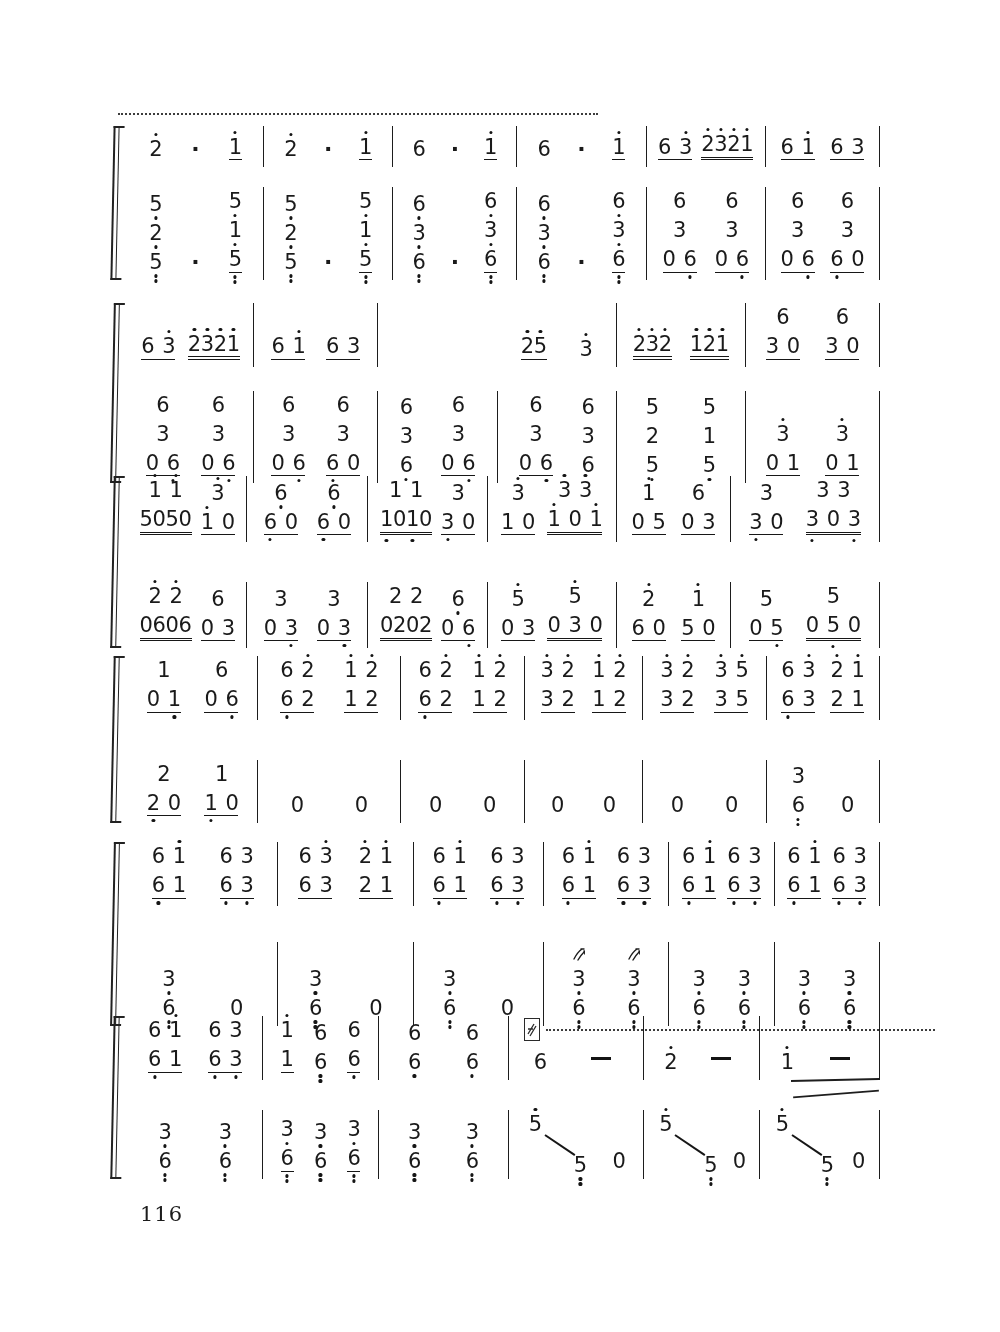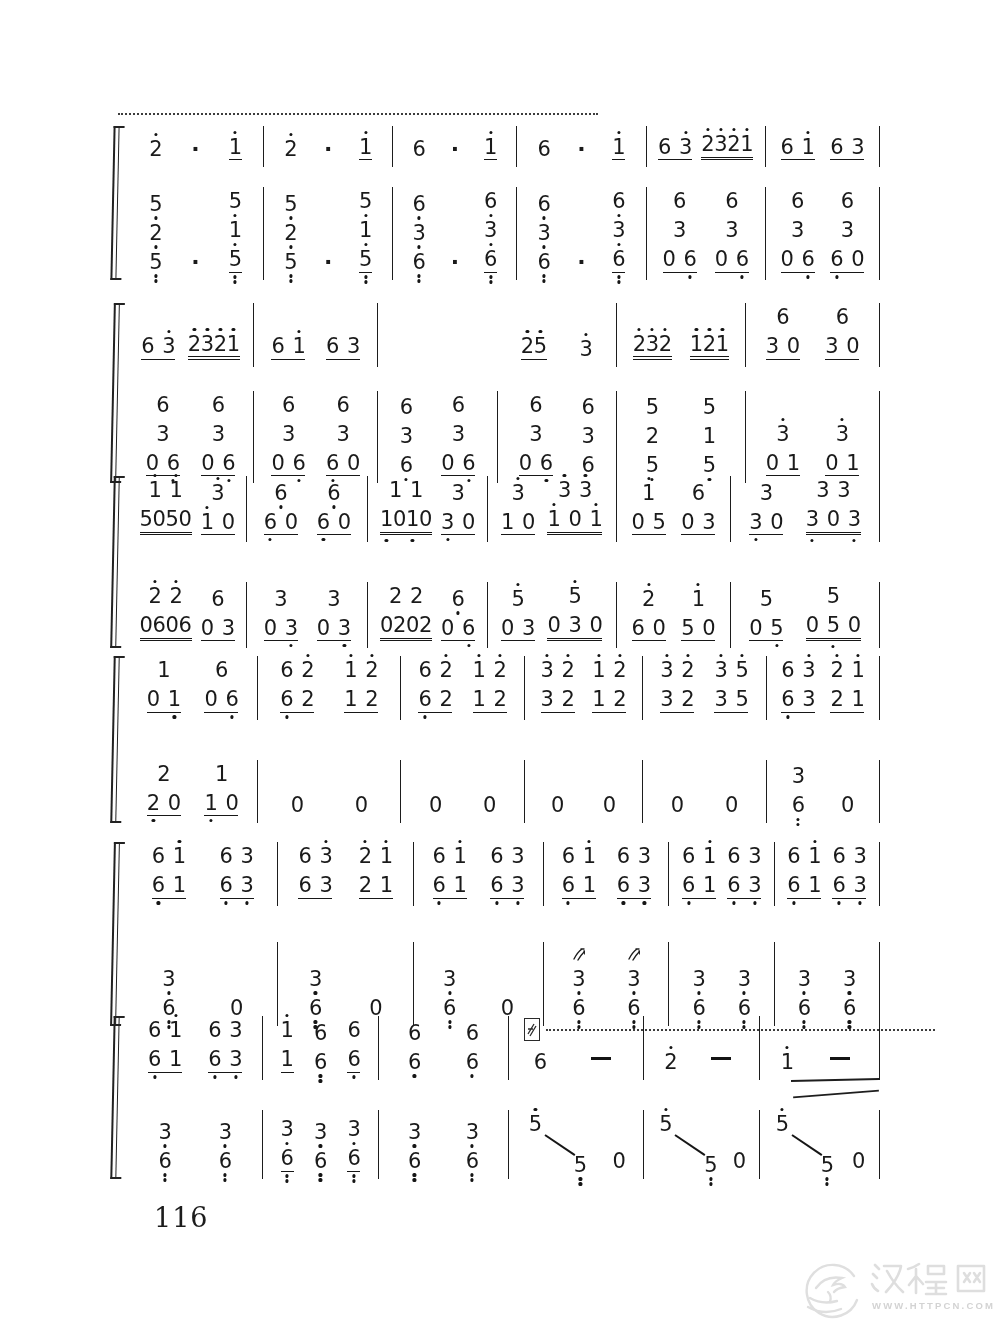--- a/index.html
+++ b/index.html
@@ -41,22 +41,22 @@
       width:3.2px;height:3.2px;border-radius:50%;background:#151515;}
   .dash{display:inline-block;width:20px;height:2.3px;background:#141414;margin:0 8px 9px 8px;}
   .trem{height:14px;margin-bottom:1px;}
   
   .gcell{position:relative;display:block;width:64px;height:58px;}
   .gcell .g-top{position:absolute;left:2px;top:0;}
   .gcell .g-bot{position:absolute;right:4px;bottom:-4px;}
   .gline{position:absolute;left:18px;top:20px;width:36px;height:2px;background:#161616;
          transform:rotate(34deg);transform-origin:left center;}
   
-  #page-number{position:absolute;left:154px;top:1202px;font-family:"DejaVu Serif",serif;
-               font-size:27px;color:#1c1c1c;letter-spacing:1px;}
+  #page-number{position:absolute;left:140px;top:1202px;font-family:"DejaVu Serif",serif;
+               font-size:21px;color:#1c1c1c;letter-spacing:1px;}
   #watermark{position:absolute;left:798px;top:1256px;width:196px;height:72px;}
   #wm-logo{position:absolute;left:0;top:0;}
   #wm-chars{position:absolute;left:72px;top:4px;}
   #wm-url{position:absolute;left:74px;top:44px;font-size:9.5px;letter-spacing:2.2px;
           color:#d3d3d3;font-family:"Liberation Sans",sans-serif;font-weight:700;}
 </style>
 </head>
 <body>
 
 <div class="page">
@@ -1386,36 +1386,14 @@
     <svg width="10" height="16" viewBox="0 0 10 16">
       <path d="M1 13 L7 3 M3 15 L9 5 M1 8 L6 8" stroke="#2a2a2a" stroke-width="1.3" fill="none"></path>
     </svg>
   </div>
   <div id="dot-sys6" class="dotline"></div>
   <div id="wedge1" class="wedge"></div>
   <div id="wedge2" class="wedge"></div>
 
   <div id="page-number">116</div>
 
-  <div id="watermark" aria-label="汉程网">
-    <div id="wm-logo">
-      <svg width="70" height="70" viewBox="0 0 70 70" fill="none" stroke="#dfdfdf" stroke-width="2.4" stroke-linecap="round">
-        <path d="M56 20 A 26 26 0 1 0 59 44"></path>
-        <path d="M18 32 q 9 -13 26 -10 q -7 3 -9 7 q 9 -3 12 2 q -8 1 -11 5"></path>
-        <path d="M30 36 q 4 4 2 10"></path>
-        <path d="M12 42 q 12 7 27 3"></path>
-        <path d="M10 51 q 16 9 33 2"></path>
-      </svg>
-    </div>
-    <div id="wm-chars">
-      <svg width="118" height="38" viewBox="0 0 118 38" fill="none" stroke="#dedede" stroke-width="2.6" stroke-linecap="round" stroke-linejoin="round">
-        <path d="M5 5 l4 4 M3 14 l4 4 M2 24 q2 5 6 7"></path>
-        <path d="M14 6 h17 q-2 12 -15 26 M17 11 q7 13 16 21"></path>
-        <path d="M49 4 q-6 4 -11 5 M46 9 v24 M46 16 l-7 9 M46 16 l7 8"></path>
-        <path d="M58 6 h16 v8 h-16 z M56 22 h20 M58 28 h16 M56 34 h20 M66 22 v12"></path>
-        <path d="M88 6 h26 v25 h-26 z"></path>
-        <path d="M94 13 l6 9 M100 13 l-6 9 M104 13 l6 9 M110 13 l-6 9"></path>
-      </svg>
-    </div>
-    <div id="wm-url">WWW.HTTPCN.COM</div>
-  </div>
 
 </div>
 
 </body></html>

